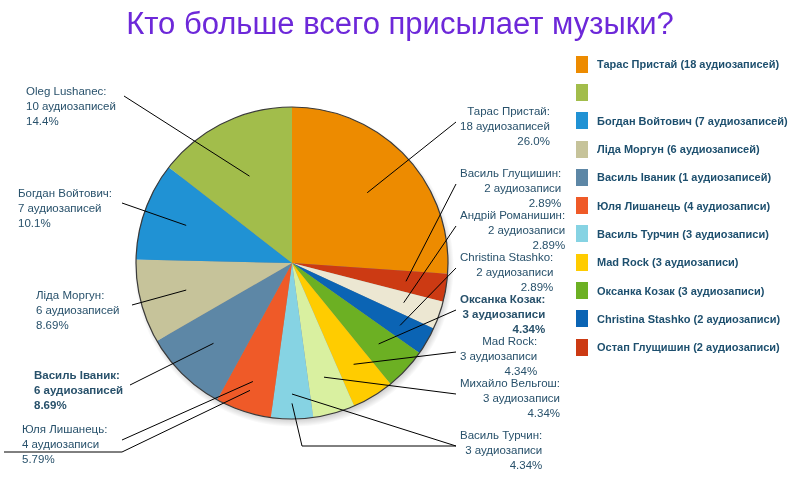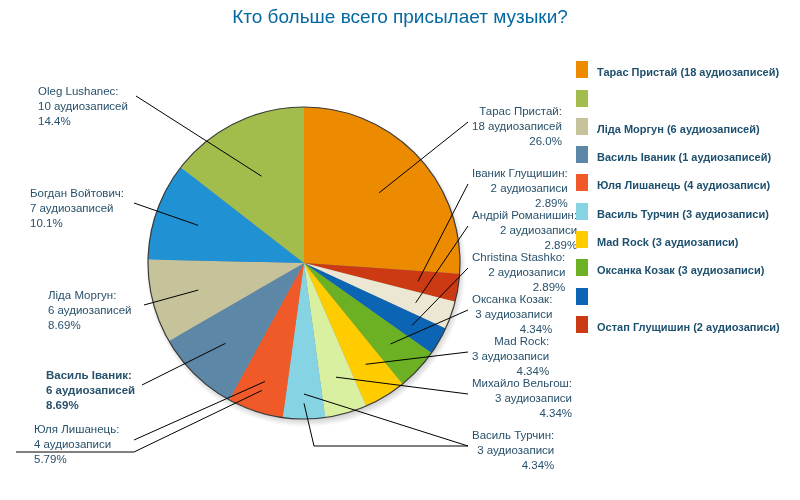--- a/index.html
+++ b/index.html
@@ -19,28 +19,28 @@
     left: 0; top: 0;
     width: 800px;
     height: 500px;
   }
   #chart-title {
     position: absolute;
     left: 0;
     top: 6px;
     width: 800px;
     text-align: center;
-    font-size: 19px;
-    color: #0369a1;
+    font-size: 31px;
+    color: #6d28d9;
     font-family: "Liberation Sans", sans-serif;
     letter-spacing: 0px;
   }
   #pie-area {
     position: absolute;
-    left: 16px; top: 0;
+    left: 4px; top: 0;
     width: 570px;
     height: 377px;
   }
   #pie-svg {
     position: absolute;
     left: 0; top: 0;
   }
   .callout-label {
     position: absolute;
     font-size: 11.5px;
@@ -56,21 +56,21 @@
     text-align: left;
   }
   #legend {
     position: absolute;
     left: 576px;
     top: 50px;
     width: 224px;
   }
   .legend-item {
     display: flex;
-    align-items: flex-end;
+    align-items: center;
     height: 28.3px;
   }
   .legend-swatch {
     width: 12px;
     height: 17px;
     flex: 0 0 12px;
     margin-right: 9px;
   }
   .legend-label {
     font-size: 11px;
@@ -158,35 +158,35 @@
           <div>5.79%</div>
         </div>
       </div>
     <div id="right-callouts">
         <div class="callout-label right" style="top: 104px; left: 456px;">
           <div>Тарас Пристай:</div>
           <div>18 аудиозаписей</div>
           <div>26.0%</div>
         </div>
         <div class="callout-label right" style="top: 166px; left: 456px;">
-          <div>Іваник Глущишин:</div>
+          <div>Василь Глущишин:</div>
           <div>2 аудиозаписи</div>
           <div>2.89%</div>
         </div>
         <div class="callout-label right" style="top: 208px; left: 456px;">
           <div>Андрій Романишин:</div>
           <div>2 аудиозаписи</div>
           <div>2.89%</div>
         </div>
         <div class="callout-label right" style="top: 250px; left: 456px;">
           <div>Christina Stashko:</div>
           <div>2 аудиозаписи</div>
           <div>2.89%</div>
         </div>
-        <div class="callout-label right" style="top: 292px; left: 456px;">
+        <div class="callout-label right" style="top: 292px; left: 456px; font-weight: bold;">
           <div>Оксанка Козак:</div>
           <div>3 аудиозаписи</div>
           <div>4.34%</div>
         </div>
         <div class="callout-label right" style="top: 334px; left: 456px;">
           <div>Mad Rock:</div>
           <div>3 аудиозаписи</div>
           <div>4.34%</div>
         </div>
         <div class="callout-label right" style="top: 376px; left: 456px;">
@@ -204,20 +204,24 @@
 
   <div id="legend">
       <div class="legend-item">
         <span class="legend-swatch" style="background: rgb(237, 139, 0);"></span>
         <span class="legend-label">Тарас Пристай (18 аудиозаписей)</span>
       </div>
       <div class="legend-item">
         <span class="legend-swatch" style="background: rgb(162, 189, 75);"></span>
       </div>
       <div class="legend-item">
+        <span class="legend-swatch" style="background: rgb(32, 146, 212);"></span>
+        <span class="legend-label">Богдан Войтович (7 аудиозаписей)</span>
+      </div>
+      <div class="legend-item">
         <span class="legend-swatch" style="background: rgb(198, 195, 154);"></span>
         <span class="legend-label">Ліда Моргун (6 аудиозаписей)</span>
       </div>
       <div class="legend-item">
         <span class="legend-swatch" style="background: rgb(93, 135, 166);"></span>
         <span class="legend-label">Василь Іваник (1 аудиозаписей)</span>
       </div>
       <div class="legend-item">
         <span class="legend-swatch" style="background: rgb(239, 90, 40);"></span>
         <span class="legend-label">Юля Лишанець (4 аудиозаписи)</span>
@@ -229,20 +233,21 @@
       <div class="legend-item">
         <span class="legend-swatch" style="background: rgb(255, 204, 0);"></span>
         <span class="legend-label">Mad Rock (3 аудиозаписи)</span>
       </div>
       <div class="legend-item">
         <span class="legend-swatch" style="background: rgb(108, 176, 35);"></span>
         <span class="legend-label">Оксанка Козак (3 аудиозаписи)</span>
       </div>
       <div class="legend-item">
         <span class="legend-swatch" style="background: rgb(11, 100, 180);"></span>
+        <span class="legend-label">Christina Stashko (2 аудиозаписи)</span>
       </div>
       <div class="legend-item">
         <span class="legend-swatch" style="background: rgb(204, 58, 19);"></span>
         <span class="legend-label">Остап Глущишин (2 аудиозаписи)</span>
       </div>
     </div>
 
 </div>
 
 </body></html>

